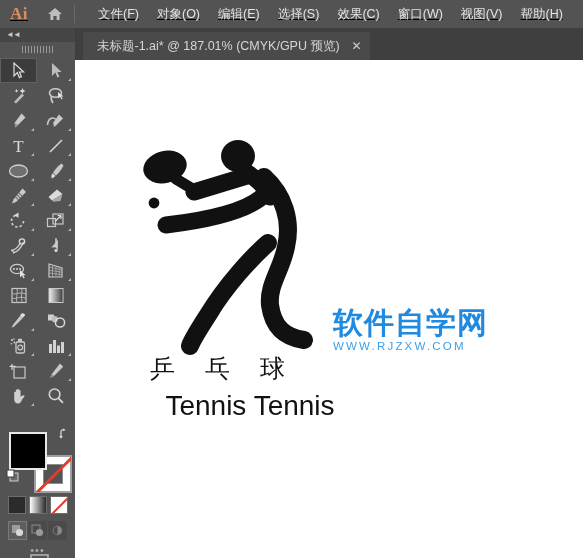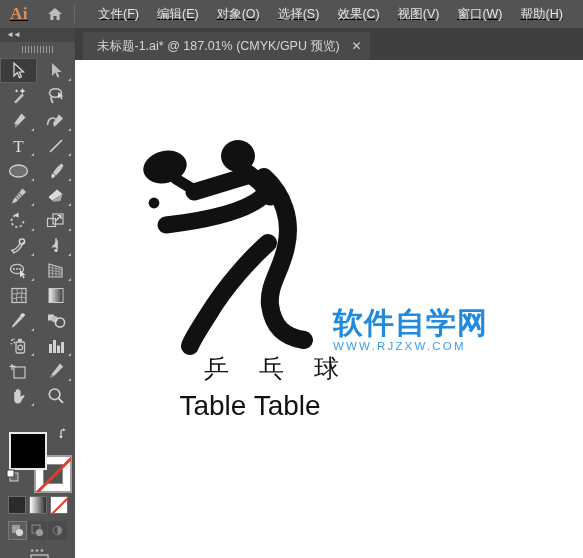--- a/index.html
+++ b/index.html
@@ -132,21 +132,21 @@
   }
 
   
   .canvas{
     position:absolute;left:75px;top:60px;width:508px;height:498px;
     background:#ffffff;overflow:hidden;
   }
   .artwork{position:absolute;left:0;top:0;width:508px;height:498px;}
   .pictogram{position:absolute;left:65px;top:75px;width:190px;height:225px;}
   .cn-label{
-    position:absolute;left:75px;top:292px;width:200px;text-align:right;
+    position:absolute;left:75px;top:292px;width:200px;text-align:left;
     font-size:25px;color:#111;letter-spacing:11px;white-space:nowrap;
     font-family:"DejaVu Sans","Liberation Sans",sans-serif;
   }
   .en-label{
     position:absolute;left:60px;top:330px;width:230px;text-align:center;
     font-size:28px;color:#111;white-space:nowrap;
     font-family:"Liberation Sans","DejaVu Sans",sans-serif;
   }
   .watermark{position:absolute;left:258px;top:247px;}
   .wm-cn{
@@ -167,26 +167,26 @@
   <div class="menubar">
     <div class="ai-logo">Ai</div>
     <div class="home-btn">
       <svg width="16" height="16" viewBox="0 0 16 16" aria-hidden="true">
         <path d="M8 2 L15 8 L12.6 8 L12.6 14 L9.6 14 L9.6 10 L6.4 10 L6.4 14 L3.4 14 L3.4 8 L1 8 Z" fill="#bdbdbd"></path>
       </svg>
     </div>
     <div class="menu-sep"></div>
     <div class="menu-items">
       <div class="menu-item">文件(F)</div>
+      <div class="menu-item">对象(O)</div>
       <div class="menu-item">编辑(E)</div>
-      <div class="menu-item">对象(O)</div>
       <div class="menu-item">选择(S)</div>
       <div class="menu-item">效果(C)</div>
+      <div class="menu-item">窗口(W)</div>
       <div class="menu-item">视图(V)</div>
-      <div class="menu-item">窗口(W)</div>
       <div class="menu-item">帮助(H)</div>
     </div>
   </div>
 
   <div class="tabbar">
     <div class="doc-tab">
       <span class="title">未标题-1.ai* @ 187.01% (CMYK/GPU 预览)</span>
       <span class="close">✕</span>
     </div>
   </div>
@@ -533,21 +533,21 @@
             <path d="M126 58 C112 74 76 84 26 90" stroke-width="17"></path>
 
             <path d="M124 42 C144 60 152 86 146 112 C141 136 128 150 130 170 C133 192 144 202 164 205" stroke-width="18"></path>
 
             <path d="M128 108 C112 122 86 150 68 180 C57 197 52 205 50 211" stroke-width="18"></path>
           </g>
         </svg>
       </div>
 
       <div class="cn-label">乒 乓 球</div>
-      <div class="en-label">Table Table</div>
+      <div class="en-label">Tennis Tennis</div>
 
       <div class="watermark">
         <div class="wm-cn">软件自学网</div>
         <div class="wm-url">WWW.RJZXW.COM</div>
       </div>
 
     </div>
   </div>
 
 </div>

